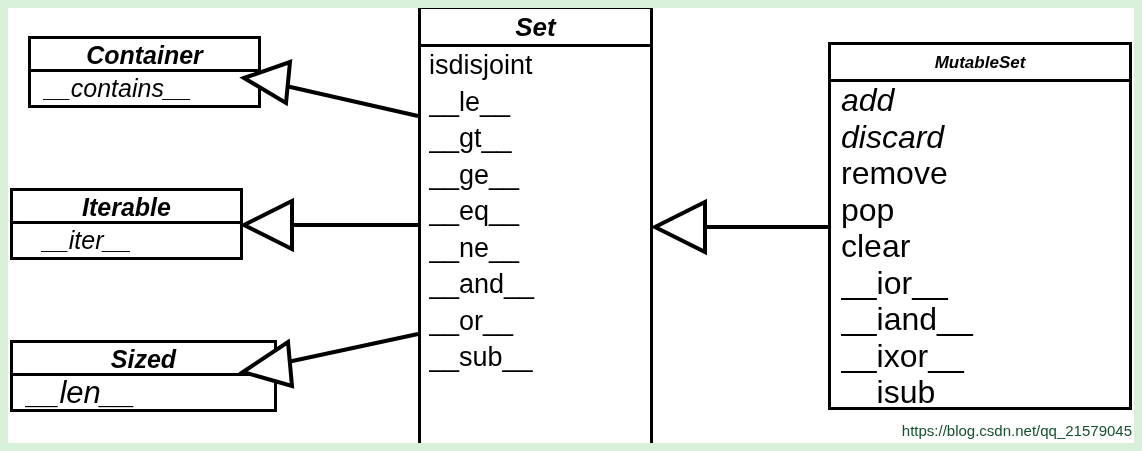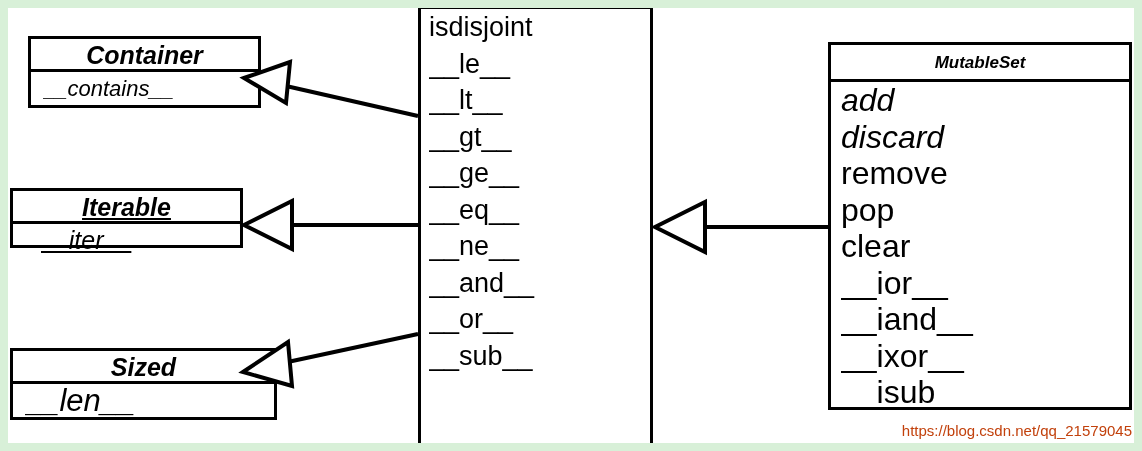--- a/index.html
+++ b/index.html
@@ -52,28 +52,28 @@
     white-space: nowrap;
     overflow: hidden;
   }
   .uml-member.abstract { font-style: italic; }
   .uml-member.concrete { font-style: normal; }
 
   
   #class-container { left: 10px; top: 36px; width: 233px; height: 72px; margin-left: 18px; }
   #class-container .uml-title   { height: 33px; line-height: 32px; font-size: 25px; }
   #class-container .uml-members { padding-left: 12px; }
-  #class-container .uml-member  { font-size: 22px; line-height: 33px; }
+  #class-container .uml-member  { font-size: 25px; line-height: 33px; }
 
-  #class-iterable { left: 10px; top: 188px; width: 233px; height: 60px; text-decoration: underline; }
+  #class-iterable { left: 10px; top: 188px; width: 233px; height: 72px; }
   #class-iterable .uml-title   { height: 33px; line-height: 32px; font-size: 25px; }
   #class-iterable .uml-members { padding-left: 28px; }
   #class-iterable .uml-member  { font-size: 25px; line-height: 33px; }
 
-  #class-sized { left: 10px; top: 340px; width: 267px; height: 72px; margin-top: 8px; }
+  #class-sized { left: 10px; top: 340px; width: 267px; height: 72px; }
   #class-sized .uml-title   { height: 33px; line-height: 32px; font-size: 25px; }
   #class-sized .uml-members { padding-left: 12px; }
   #class-sized .uml-member  { font-size: 31px; line-height: 33px; }
 
   
   #class-set { left: 418px; top: 6px; width: 235px; height: 440px; }
   #class-set .uml-title   { height: 38px; line-height: 36px; font-size: 26px; }
   #class-set .uml-members { padding-left: 8px; }
   #class-set .uml-member  { font-size: 27px; line-height: 36.5px; }
 
@@ -87,21 +87,21 @@
     left: 0; top: 0;
     width: 1142px; height: 451px;
     z-index: 20;
     pointer-events: none;
   }
   .watermark {
     position: absolute;
     right: 10px;
     bottom: 12px;
     font-size: 15px;
-    color: #c2410c;
+    color: #14532d;
     z-index: 25;
     white-space: nowrap;
     font-family: "Liberation Sans", sans-serif;
   }
 </style>
 </head>
 <body>
 
 <div id="canvas">
 
@@ -143,24 +143,24 @@
   </div>
 
   <div class="uml-class" id="class-sized">
     <div class="uml-title">Sized</div>
     <div class="uml-members">
       <div class="uml-member abstract">__len__</div>
     </div>
   </div>
 
   <div class="uml-class" id="class-set">
+    <div class="uml-title">Set</div>
     <div class="uml-members">
       <div class="uml-member concrete">isdisjoint</div>
       <div class="uml-member concrete">__le__</div>
-      <div class="uml-member concrete">__lt__</div>
       <div class="uml-member concrete">__gt__</div>
       <div class="uml-member concrete">__ge__</div>
       <div class="uml-member concrete">__eq__</div>
       <div class="uml-member concrete">__ne__</div>
       <div class="uml-member concrete">__and__</div>
       <div class="uml-member concrete">__or__</div>
       <div class="uml-member concrete">__sub__</div>
     </div>
   </div>
 

